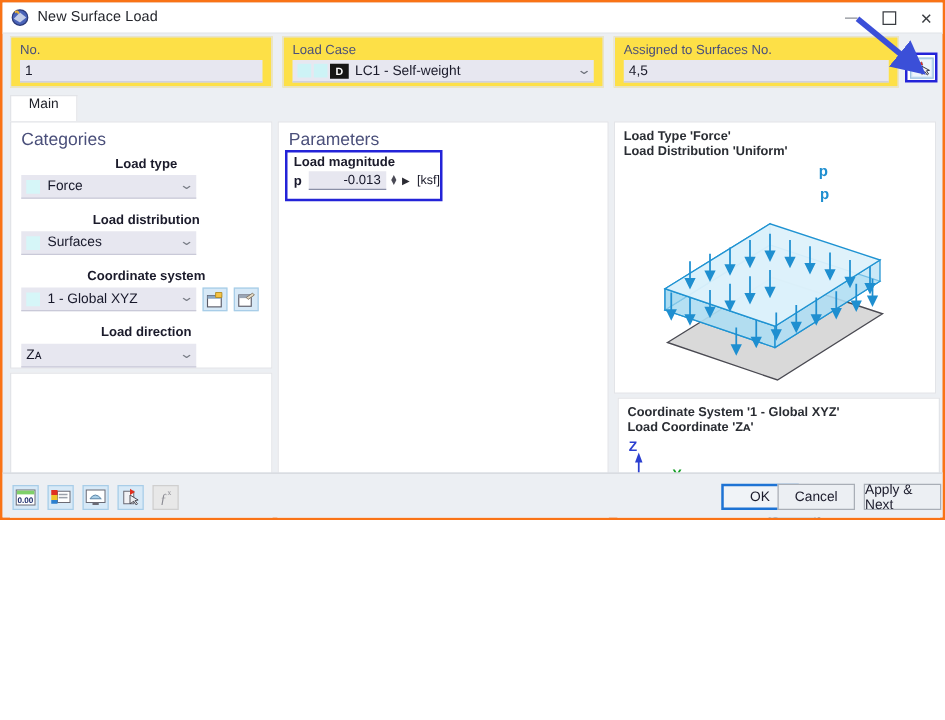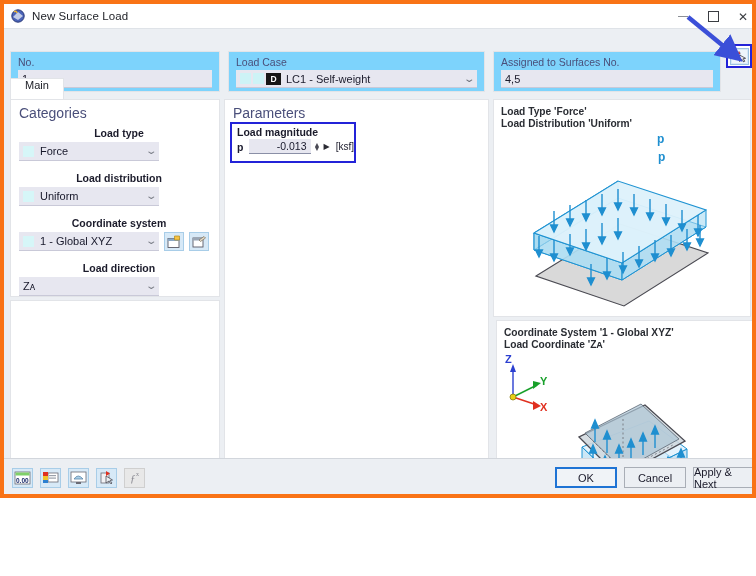--- a/index.html
+++ b/index.html
@@ -7,23 +7,23 @@
     margin: 0; padding: 0;
     width: 756px; height: 576px;
     overflow: hidden;
     font-family: "Liberation Sans", sans-serif;
     font-size: 11px;
     color: #1a1a2e;
     background: #ffffff;
   }
   #app {
     position: relative;
-    width: 756px; height: 498px;
+    width: 756px; height: 416px;
     background: #eceff3;
-    border: 4px solid #f97316;
+    border: 2px solid #f97316;
     overflow: hidden;
   }
 
   
   .titlebar {
     position: absolute; left: 0; top: 0; width: 754px; height: 25px;
     background: #ffffff;
     border-bottom: 1px solid #dfe3e8;
     display: flex; align-items: center;
   }
@@ -38,23 +38,22 @@
   .win-btn {
     width: 30px; height: 25px; display: flex; align-items: center; justify-content: center;
     color: #3a3d42; font-size: 12px;
   }
   .win-btn.min::after { content:""; display:block; width:10px; height:1px; background:#8b8f96; }
   .win-btn.max::after { content:""; display:block; width:9px; height:9px; border:1px solid #3a3d42; }
 
   
   .hdr {
     position: absolute; top: 27px; height: 41px;
-    background: #7dd3fc; border: 1px solid #e2e4e8;
+    background: #fde047; border: 1px solid #e2e4e8;
     padding: 4px 7px 0 7px;
-    margin-top: 20px;
   }
   .hdr-label { font-size: 10.5px; color: #4a4f7a; margin-bottom: 2px; }
   .field {
     background: #e7e7f0;
     border-bottom: 1px solid #c9c9d8;
     height: 18px;
     display: flex; align-items: center;
     padding: 0 4px;
     font-size: 11px; color: #1b1b2b;
   }
@@ -182,21 +181,21 @@
     background:#d7e9f7; border:1px solid #a8cde8;
     display:flex; align-items:center; justify-content:center;
   }
   .toolbtn.disabled { background:#e8e8e8; border-color:#cfcfcf; }
   .btn {
     position:absolute; top:8px; height:21px;
     background:#eceff3; border:1px solid #a9aeb6;
     display:flex; align-items:center; justify-content:center;
     font-size:11px; color:#1b1b2b;
   }
-  .btn.primary { border:2px solid #1e73d4; background:#f0f3f7; }
+  .btn.primary { border:2px solid #1e73d4; background:#f0f3f7;margin-left:24px; }
   #btn-ok { left:551px; width:62px; }
   #btn-cancel { left:620px; width:62px; }
   #btn-apply { left:689px; width:62px; }
 
   
   .anno { position:absolute; left:0; top:0; width:756px; height:576px; pointer-events:none; }
 </style>
 </head>
 <body>
 
@@ -270,21 +269,21 @@
     <div class="combo">
       <span class="swatch"></span>
       <span>Force</span>
       <span class="caret">⌄</span>
     </div>
     <div class="field-gap"></div>
 
     <div class="lbl">Load distribution</div>
     <div class="combo">
       <span class="swatch"></span>
-      <span>Uniform</span>
+      <span>Surfaces</span>
       <span class="caret">⌄</span>
     </div>
     <div class="field-gap"></div>
 
     <div class="lbl">Coordinate system</div>
     <div class="cs-row">
       <div class="combo">
         <span class="swatch"></span>
         <span>1 - Global XYZ</span>
         <span class="caret">⌄</span>

